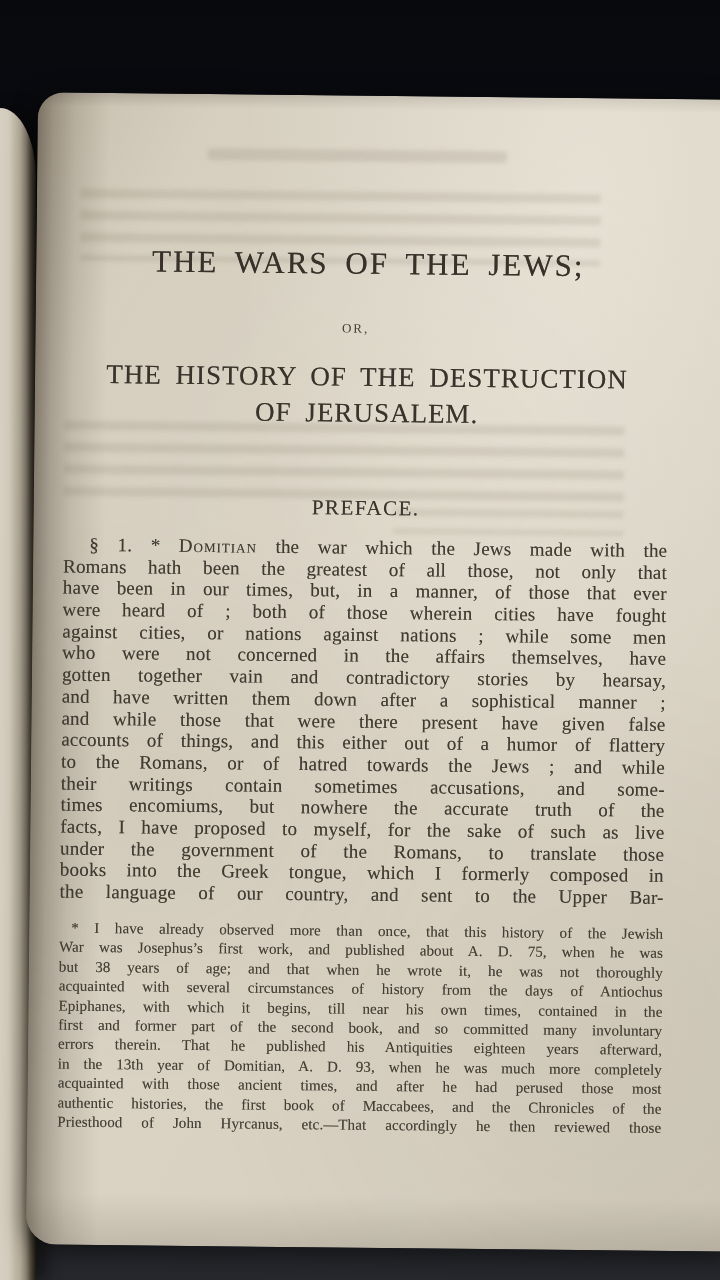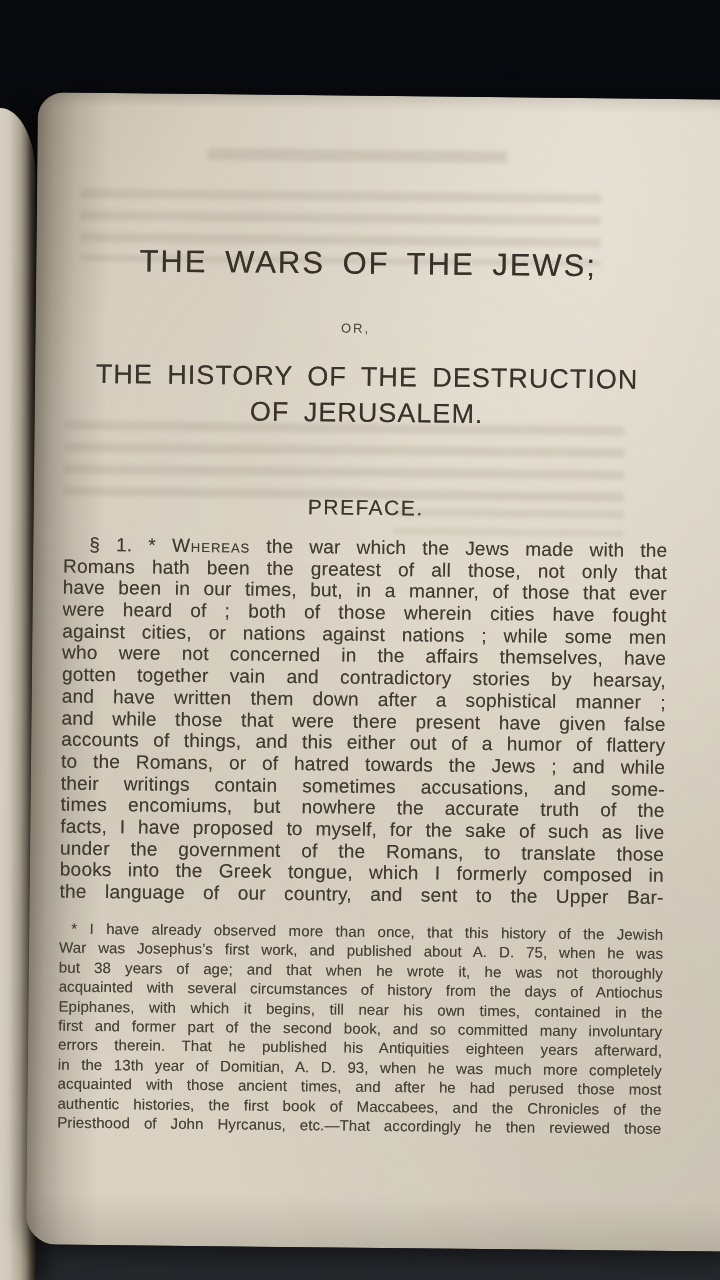--- a/index.html
+++ b/index.html
@@ -1,19 +1,19 @@
 <!DOCTYPE html>
 <html><head>
 <meta charset="utf-8">
 <style>
   html,body{margin:0;padding:0;background:#000;}
   .scene{
     position:relative;width:720px;height:1280px;overflow:hidden;
     background:linear-gradient(to bottom,#08090d 0%,#0b0d12 30%,#14161b 62%,#26282d 100%);
-    font-family:Liberation Sans, sans-serif;
+    font-family:Liberation Serif, serif;
   }
   
   .facing-edge{
     position:absolute;left:0;top:108px;width:36px;height:1172px;
     background:linear-gradient(to right,#d7d0c2 0px,#d2cbbc 9px,#c3bbaa 14px,#b3aa98 20px,#8a8172 26px,#4b4437 31px,#1c1913 36px);
     border-top-right-radius:36px 70px;
     box-shadow:10px 0 16px rgba(8,6,4,0.55);
   }
   
   .page{
@@ -85,21 +85,21 @@
     <div class="show-through st-b3"></div>
 
     <div class="textcol">
       <div class="title">THE WARS OF THE JEWS;</div>
       <div class="or-sep">OR,</div>
       <div class="subtitle sub1">THE HISTORY OF THE DESTRUCTION</div>
       <div class="subtitle sub2">OF JERUSALEM.</div>
       <div class="preface-h">PREFACE.</div>
 
       <div class="body-block">
-        <div class="line indent1"><span>§ 1. *</span> <span class="sc">Whereas</span> <span>the war which the Jews made with the</span></div>
+        <div class="line indent1"><span>§ 1. *</span> <span class="sc">Domitian</span> <span>the war which the Jews made with the</span></div>
         <div class="line">Romans hath been the greatest of all those, not only that</div>
         <div class="line">have been in our times, but, in a manner, of those that ever</div>
         <div class="line">were heard of ; both of those wherein cities have fought</div>
         <div class="line">against cities, or nations against nations ; while some men</div>
         <div class="line">who were not concerned in the affairs themselves, have</div>
         <div class="line">gotten together vain and contradictory stories by hearsay,</div>
         <div class="line">and have written them down after a sophistical manner ;</div>
         <div class="line">and while those that were there present have given false</div>
         <div class="line">accounts of things, and this either out of a humor of flattery</div>
         <div class="line">to the Romans, or of hatred towards the Jews ; and while</div>

